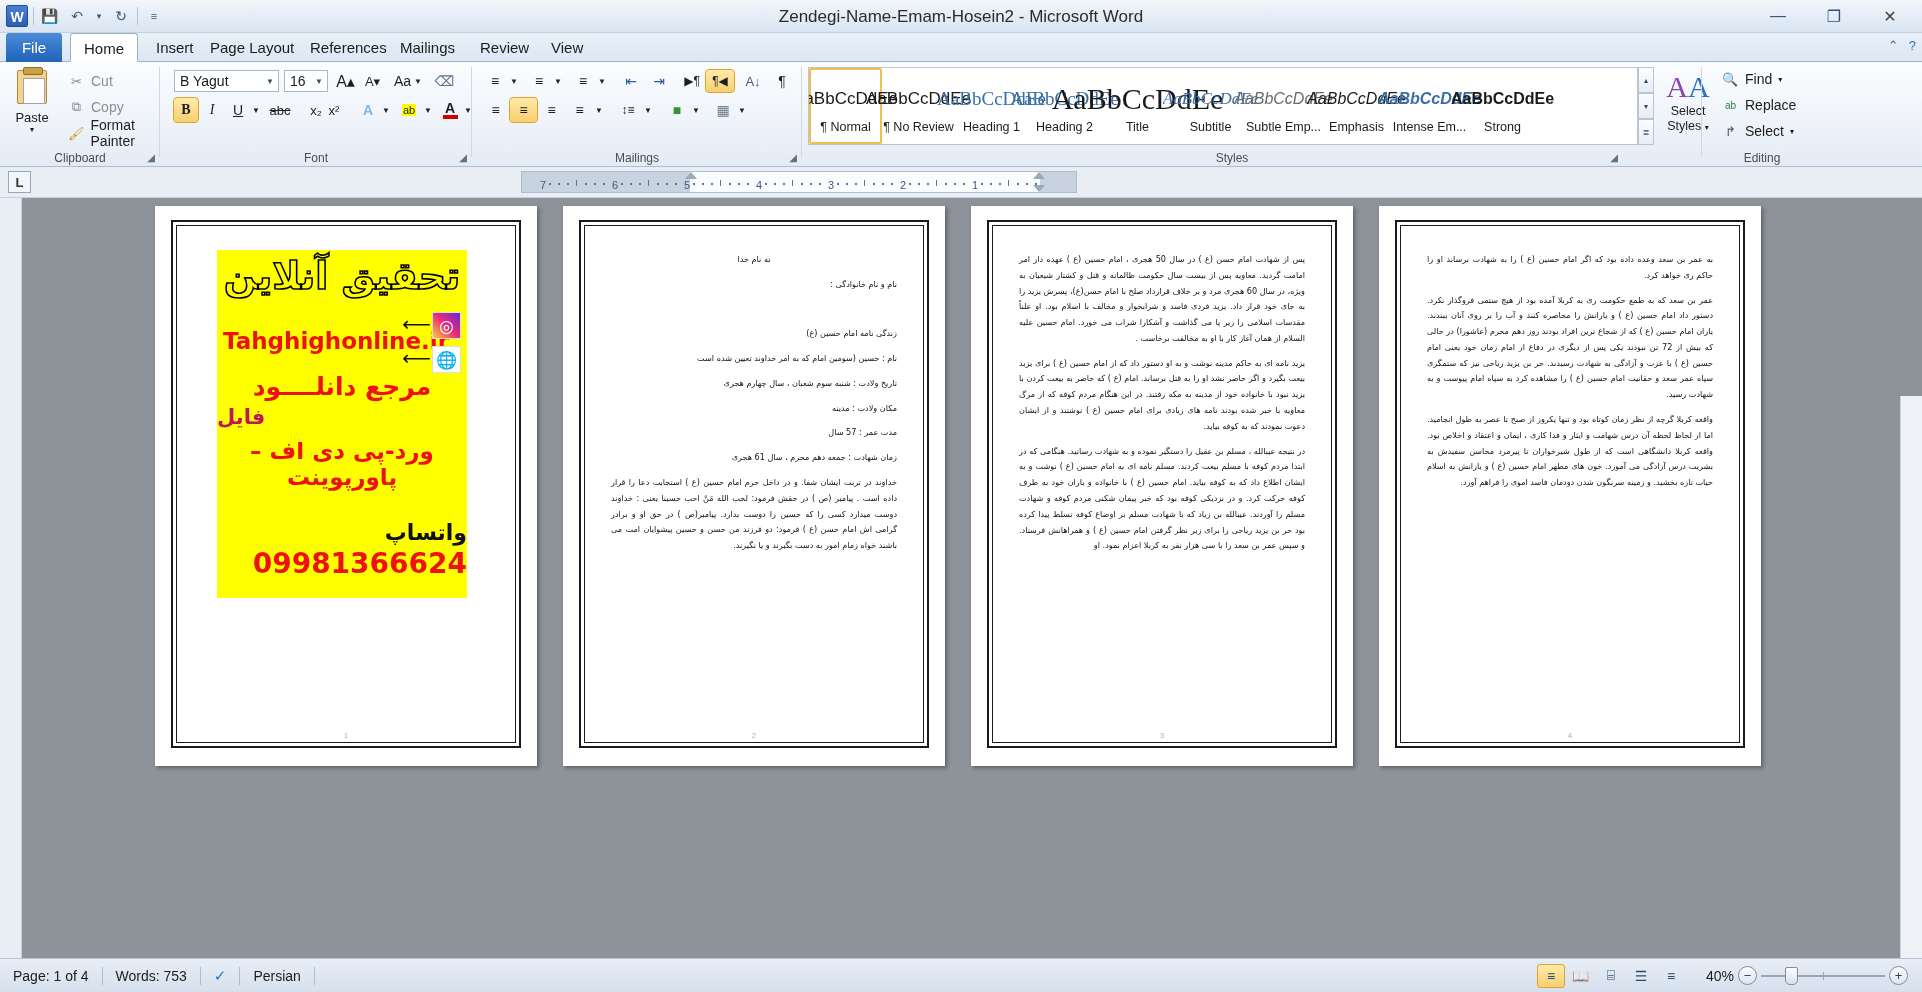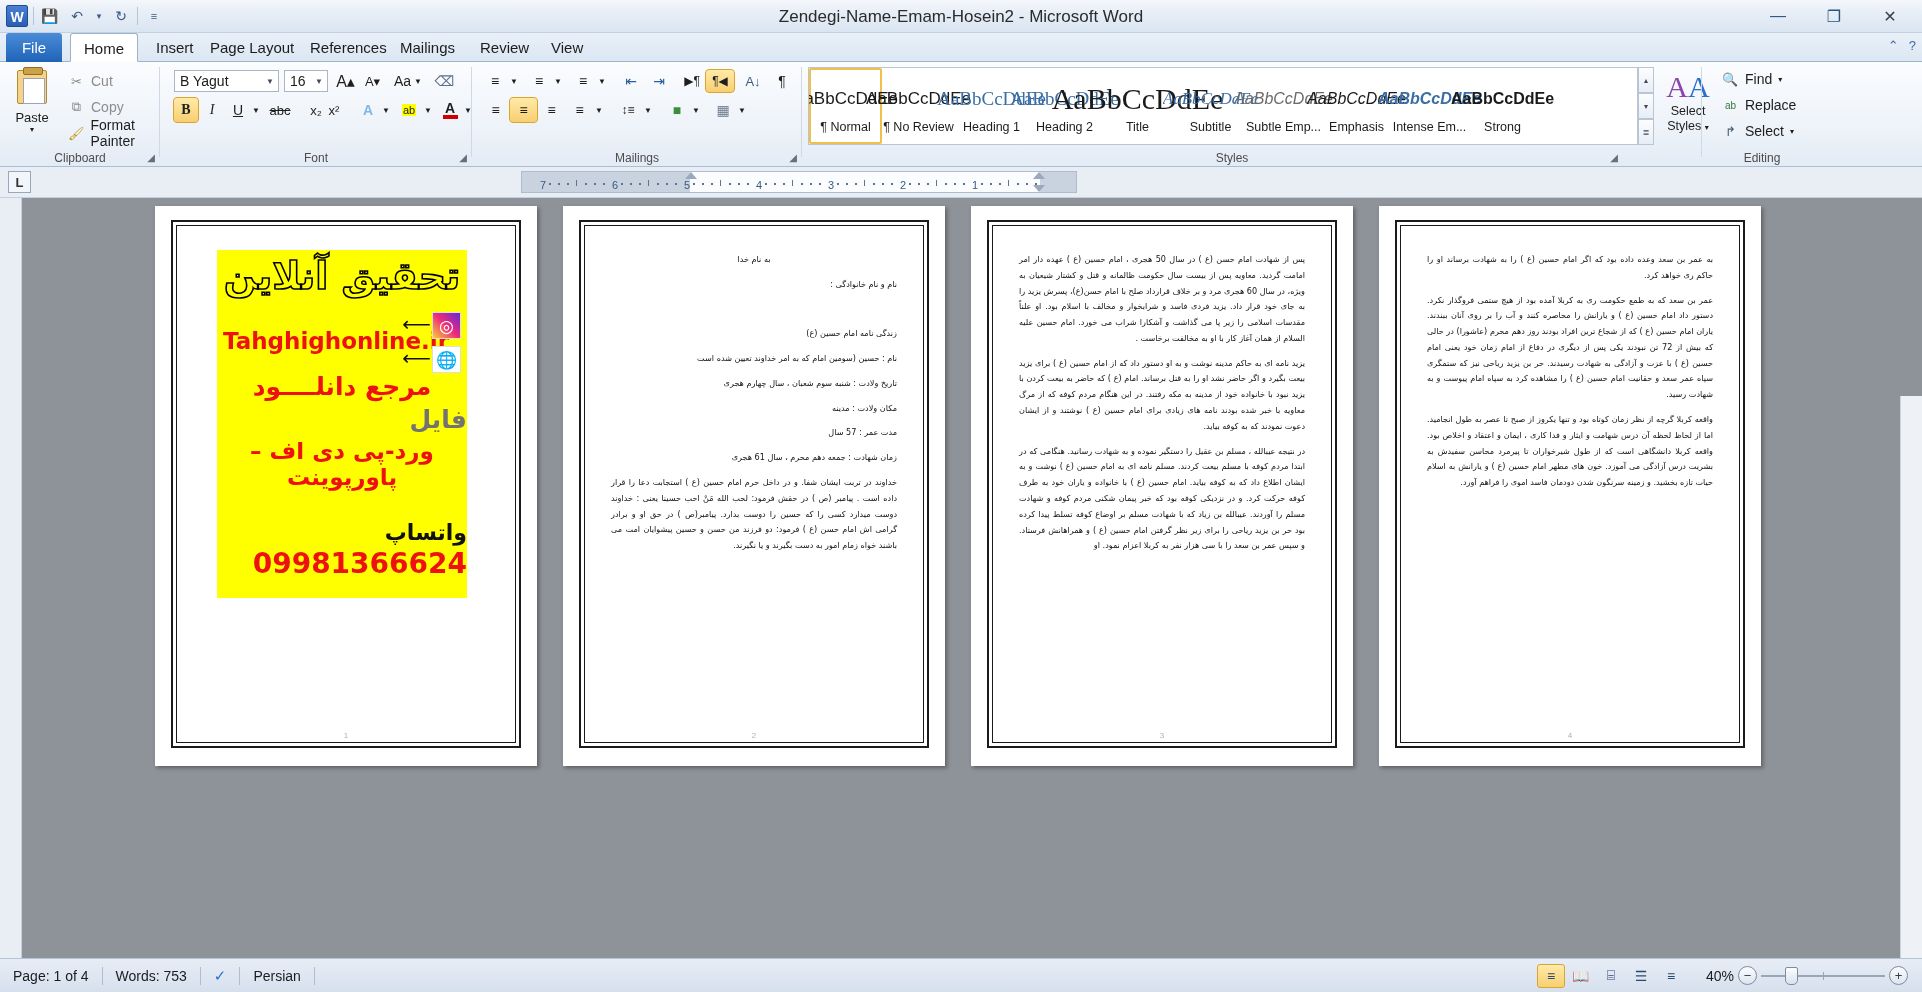--- a/index.html
+++ b/index.html
@@ -223,22 +223,22 @@
     font-size:17px;
   }
   .ad-badge.insta { top:62px; background: linear-gradient(45deg,#f9ce34,#ee2a7b,#6228d7); color:#fff; }
   .ad-badge.web { top:96px; background:#fff; color:#1a6fb5; }
   .ad-arrow { position:absolute; font-size:20px; color:#111; }
   .ad-l1 {
     position:absolute; top:122px; left:0; width:100%; text-align:center;
     font-size:25px; font-weight:bold; color:#ee1111;
   }
   .ad-l2 {
-    position:absolute; top:155px; left:0; width:100%; text-align:right;
-    font-size:25px; font-weight:bold; color:#737373;
+    position:absolute; top:155px; left:0; width:100%; text-align:left;
+    font-size:21px; font-weight:bold; color:#be185d;
   }
   .ad-l3 {
     position:absolute; top:188px; left:0; width:100%; text-align:center;
     font-size:23px; font-weight:bold; color:#ee1111;
   }
   .ad-l4 {
     position:absolute; top:222px; left:0; width:100%; text-align:center;
     font-size:27px; font-weight:bold; color:#111;
   }
   .ad-phone {

